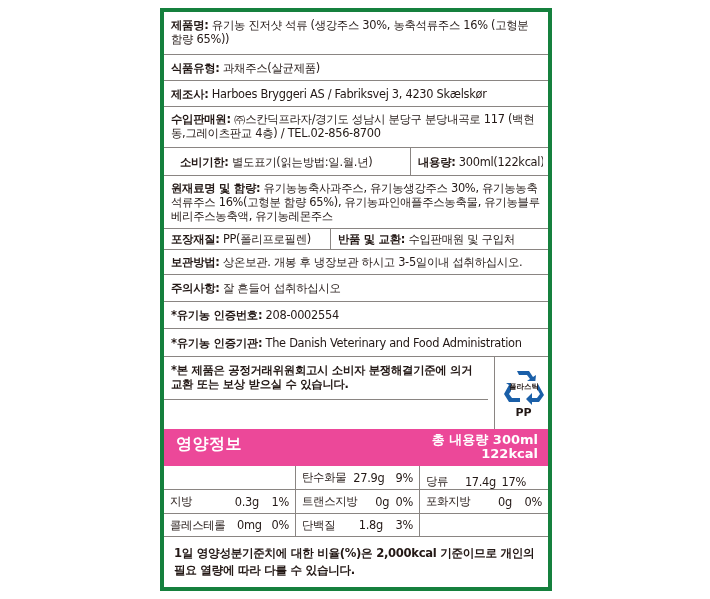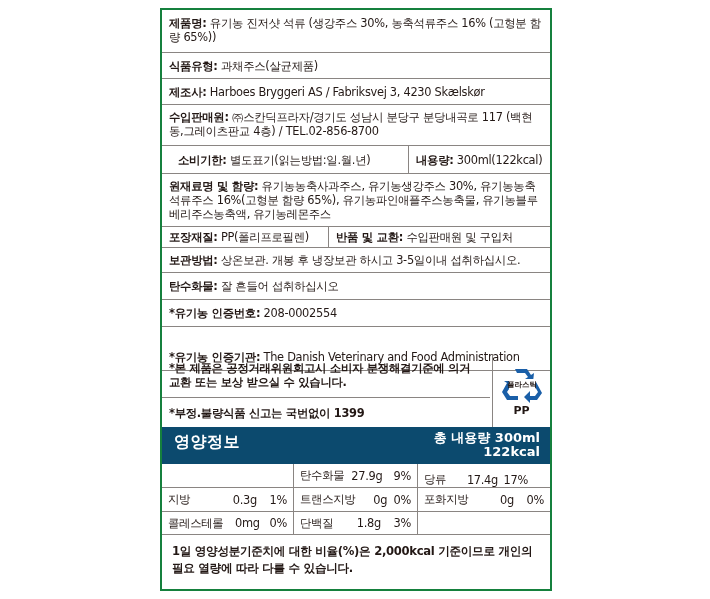--- a/index.html
+++ b/index.html
@@ -1,27 +1,27 @@
 <!DOCTYPE html>
 <html><head>
 <meta charset="utf-8">
 <style>
   html, body { margin: 0; padding: 0; background: #ffffff; }
   body { width: 710px; height: 599px; position: relative; overflow: hidden;
          font-family: "DejaVu Sans", "Liberation Sans", sans-serif; color: #231815; }
   .label { position: absolute; left: 160px; top: 8px; width: 392px; height: 583px;
-           border: 2px solid #15803d; box-sizing: border-box; background: #fff; }
+           border: 4px solid #15803d; box-sizing: border-box; background: #fff; }
   .row { position: absolute; left: 0; right: 0; border-bottom: 1px solid #8a8582; box-sizing: border-box; }
   .cell { position: absolute; top: 0; bottom: 0; padding: 3px 7px; box-sizing: border-box;
           font-size: 11.4px; line-height: 14px; letter-spacing: -0.3px; overflow: hidden; white-space: nowrap; }
   .cell.wrap { white-space: normal; }
   .cell.vc { display: flex; align-items: center; }
   .vline { border-left: 1px solid #8a8582; }
   b.k { font-weight: bold; }
-  .hdr { position: absolute; left: 0; right: 0; top: 417px; height: 37px; background: #0c4a6e; color: #fff; }
+  .hdr { position: absolute; left: 0; right: 0; top: 417px; height: 37px; background: #ec4899; color: #fff; }
   .hdr .title { position: absolute; left: 12px; top: 5px; font-size: 16px; font-weight: bold; letter-spacing: 0.5px; }
   .hdr .total { position: absolute; right: 10px; top: 4px; text-align: right; font-size: 13px; font-weight: bold; line-height: 14px; }
   .nrow { position: absolute; left: 0; right: 0; height: 24px; border-bottom: 1px solid #8a8582; box-sizing: border-box; }
   .ncell { position: absolute; top: 0; bottom: 0; display: flex; align-items: center; padding: 0 6px;
            font-size: 11.4px; letter-spacing: -0.3px; box-sizing: border-box; }
   .ncell .nm { flex: 1; white-space: nowrap; }
   .ncell .amt { width: 40px; text-align: right; white-space: nowrap; }
   .ncell .pct { width: 30px; text-align: right; white-space: nowrap; }
   .foot { position: absolute; left: 0; right: 0; top: 525px; bottom: 0; padding: 8px 10px;
           font-size: 11.6px; font-weight: bold; line-height: 17px; letter-spacing: -0.3px; }
@@ -86,43 +86,40 @@
   </div>
 
   <div class="row" style="top:238px;height:25px;">
     <div class="cell vc" style="left:0;right:0;">
       <b class="k">보관방법:</b>&nbsp;<span>상온보관. 개봉 후 냉장보관 하시고 3-5일이내 섭취하십시오.</span>
     </div>
   </div>
 
   <div class="row" style="top:263px;height:27px;">
     <div class="cell vc" style="left:0;right:0;">
-      <b class="k">탄수화물:</b>&nbsp;<span>잘 흔들어 섭취하십시오</span>
+      <b class="k">주의사항:</b>&nbsp;<span>잘 흔들어 섭취하십시오</span>
     </div>
   </div>
 
   <div class="row" style="top:290px;height:27px;">
     <div class="cell vc" style="left:0;right:0;">
       <b class="k">*유기농 인증번호:</b>&nbsp;<span>208-0002554</span>
     </div>
   </div>
 
-  <div class="row" style="top:317px;height:28px;margin-top:16px;">
+  <div class="row" style="top:317px;height:28px;">
     <div class="cell vc" style="left:0;right:0;">
       <b class="k">*유기농 인증기관:</b>&nbsp;<span>The Danish Veterinary and Food Administration</span>
     </div>
   </div>
 
   <div class="row" style="top:345px;height:43px;right:60px;">
     <div class="cell wrap" style="left:0;right:0;padding-top:6px;font-weight:bold;">*본 제품은 공정거래위원회고시 소비자 분쟁해결기준에 의거 교환 또는 보상 받으실 수 있습니다.</div>
   </div>
 
-  <div class="row" style="top:388px;height:29px;right:60px;border-bottom:none;">
-    <div class="cell vc" style="left:0;right:0;font-weight:bold;">*부정.불량식품 신고는 국번없이 1399</div>
-  </div>
 
   <div class="vline" style="position:absolute;left:330px;top:345px;height:72px;"></div>
 
   <div class="recycle">
     <svg width="44" height="38" viewBox="0 0 44 38">
       <g fill="#1a5fa8">
         <path d="M15 4 L27 4 L31 10 L34 8 L33 17 L25 14 L28 12 L25 8 L17 8 Z"></path>
         <path d="M36 17 L42 28 L37 35 L30 35 L30 38 L24 32 L30 26 L30 31 L35 31 L38 27 L34 20 Z"></path>
         <path d="M7 35 L2 27 L7 18 L4 16 L13 16 L15 24 L11 21 L7 27 L10 31 L18 31 L18 35 Z"></path>
       </g>

